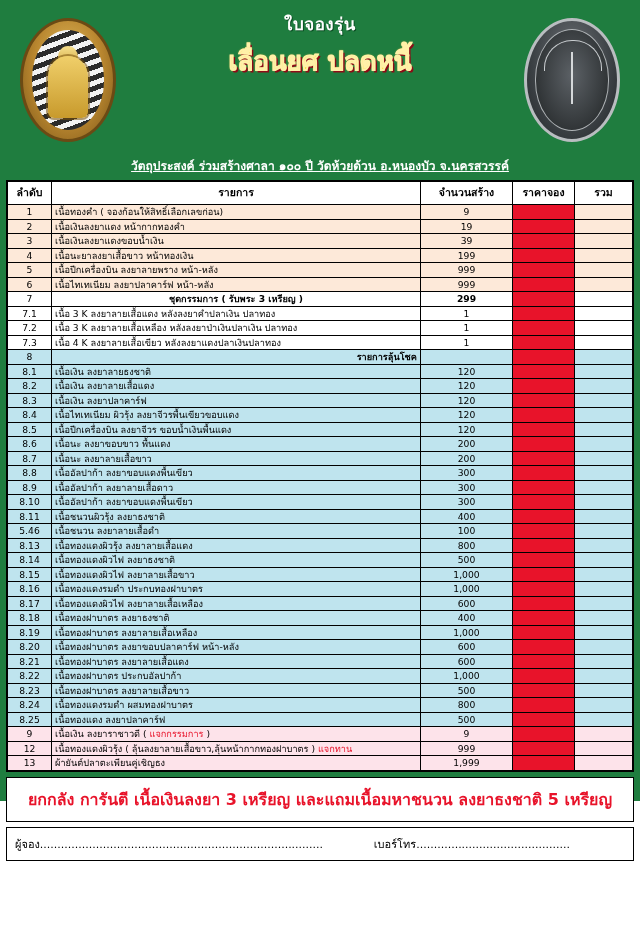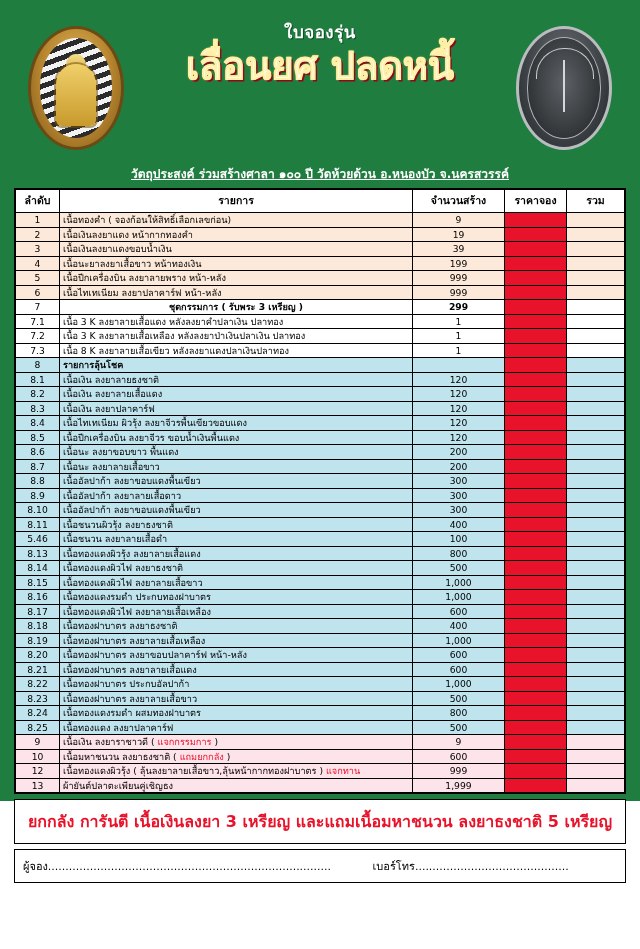--- a/index.html
+++ b/index.html
@@ -12,21 +12,21 @@
     height: 949px;
     font-family: "DejaVu Sans", "Liberation Sans", sans-serif;
     overflow: hidden;
   }
   .page {
     position: relative;
     width: 640px;
     height: 801px;
     background: #1f7d3f;
     box-sizing: border-box;
-    padding: 14px;
+    padding: 6px;
   }
   
   .header {
     position: relative;
     height: 148px;
     background: #1f7d3f;
     overflow: hidden;
   }
   .amulet {
     position: absolute;
@@ -114,29 +114,29 @@
   .title-top {
     font-family: "DejaVu Sans", sans-serif;
     font-size: 17px;
     color: #ffffff;
     font-weight: bold;
     text-shadow: 1px 1px 0 #0a4d22;
     letter-spacing: .5px;
   }
   .title-main {
     font-family: "DejaVu Sans", sans-serif;
-    font-size: 38px;
+    font-size: 26px;
     font-weight: bold;
     line-height: 1.12;
-    color: #ffffff;
+    color: #fde047;
     -webkit-text-stroke: 1px #fff0a8;
     text-shadow:
       2px 2px 0 #8d0b17,
       0 0 2px #ffd34d;
-    margin-top: 0;
+    margin-top: 10px;
   }
   .title-sub {
     margin-top: 6px;
     font-size: 16px;
     font-weight: bold;
     color: #ffe14a;
     text-shadow: 1px 1px 0 #6b3a06;
   }
   .purpose {
     text-align: center;
@@ -318,28 +318,28 @@
           </tr>
           <tr class="r-white">
             <td class="no">7.2</td>
             <td>เนื้อ 3 K ลงยาลายเสื้อเหลือง หลังลงยาป่าเงินปลาเงิน ปลาทอง</td>
             <td class="qty">1</td>
             <td class="price price-red"></td>
             <td class="total"></td>
           </tr>
           <tr class="r-white">
             <td class="no">7.3</td>
-            <td>เนื้อ 8 K ลงยาลายเสื้อเขียว หลังลงยาแดงปลาเงินปลาทอง</td>
+            <td>เนื้อ 4 K ลงยาลายเสื้อเขียว หลังลงยาแดงปลาเงินปลาทอง</td>
             <td class="qty">1</td>
             <td class="price price-red"></td>
             <td class="total"></td>
           </tr>
           <tr class="r-blue">
             <td class="no">8</td>
-            <td style="text-align: left; font-weight: bold;">รายการลุ้นโชค</td>
+            <td style="text-align: right; font-weight: bold;">รายการลุ้นโชค</td>
             <td class="qty" style="font-weight: bold;"></td>
             <td class="price price-red"></td>
             <td class="total"></td>
           </tr>
           <tr class="r-blue">
             <td class="no">8.1</td>
             <td>เนื้อเงิน ลงยาลายธงชาติ</td>
             <td class="qty">120</td>
             <td class="price price-red"></td>
             <td class="total"></td>
@@ -513,27 +513,20 @@
             <td class="total"></td>
           </tr>
           <tr class="r-pink">
             <td class="no">9</td>
             <td>เนื้อเงิน ลงยาราชาวดี ( <span class="red-txt">แจกกรรมการ</span> )</td>
             <td class="qty">9</td>
             <td class="price price-red"></td>
             <td class="total"></td>
           </tr>
           <tr class="r-pink">
-            <td class="no">10</td>
-            <td>เนื้อมหาชนวน ลงยาธงชาติ ( <span class="red-txt">แถมยกกลัง</span> )</td>
-            <td class="qty">600</td>
-            <td class="price price-red"></td>
-            <td class="total"></td>
-          </tr>
-          <tr class="r-pink">
             <td class="no">12</td>
             <td>เนื้อทองแดงผิวรุ้ง ( ลุ้นลงยาลายเสื้อขาว,ลุ้นหน้ากากทองฝาบาตร ) <span class="red-txt">แจกทาน</span></td>
             <td class="qty">999</td>
             <td class="price price-red"></td>
             <td class="total"></td>
           </tr>
           <tr class="r-pink">
             <td class="no">13</td>
             <td>ผ้ายันต์ปลาตะเพียนคู่เชิญธง</td>
             <td class="qty">1,999</td>

